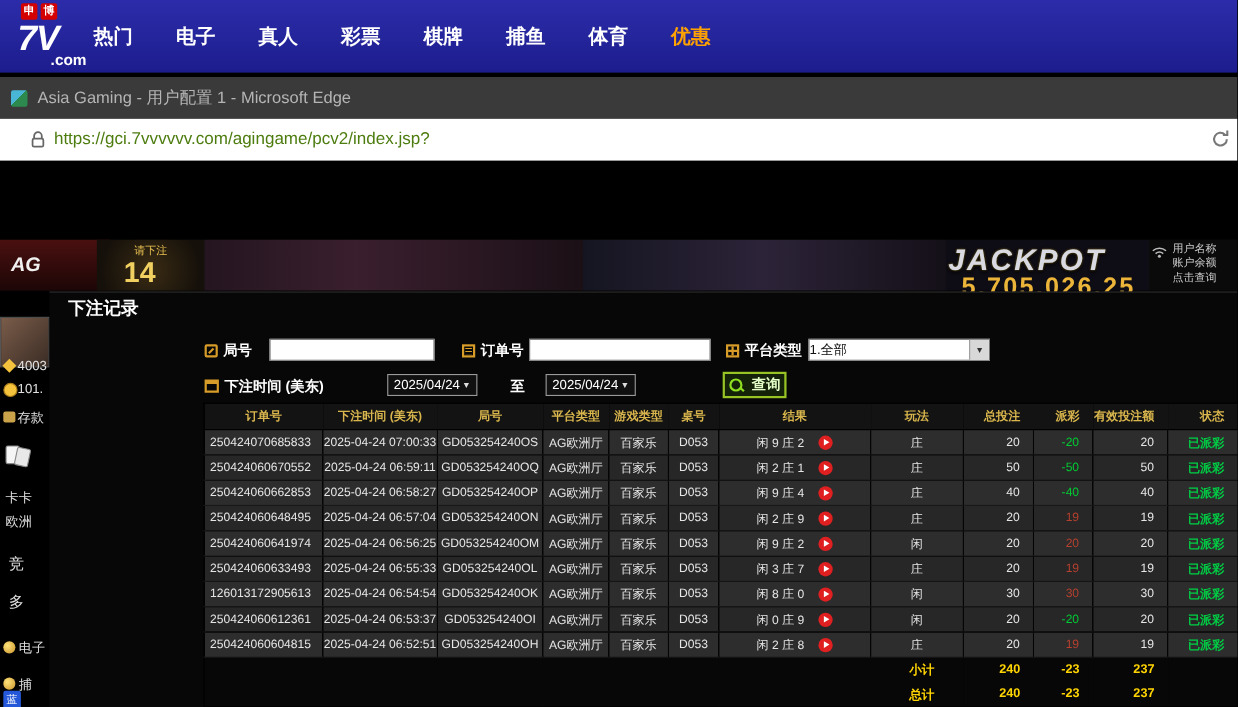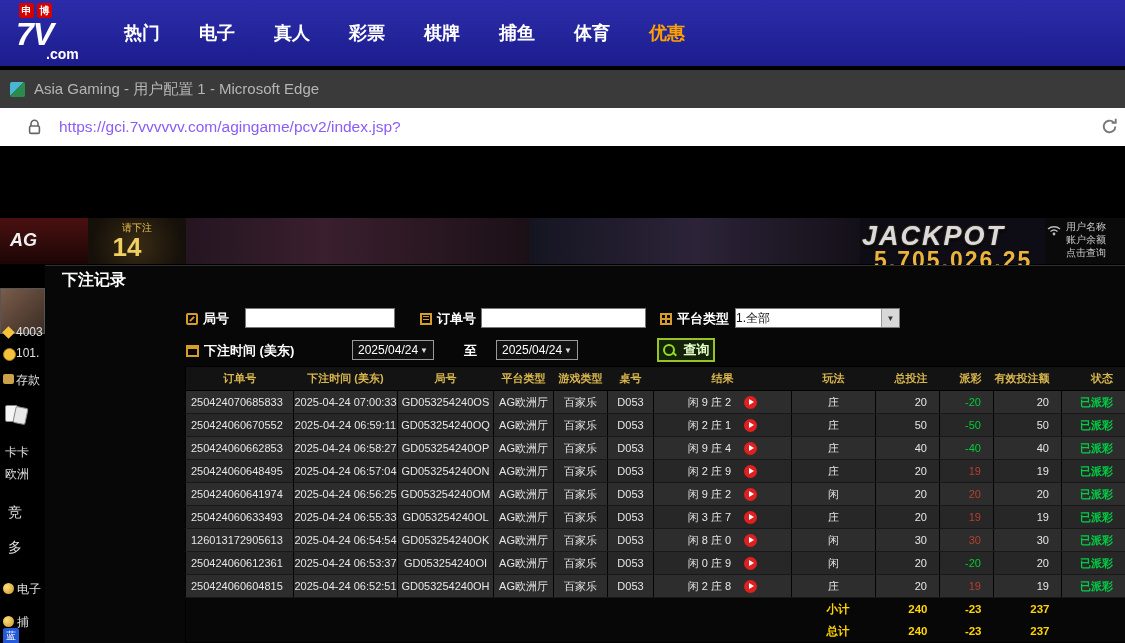--- a/index.html
+++ b/index.html
@@ -9,33 +9,33 @@
   
   .site-nav{position:absolute;left:0;top:0;width:1125px;height:66px;
     background:linear-gradient(180deg,#2c2caa,#1d1d8e);z-index:3;}
   .logo{position:absolute;left:16px;top:3px;width:72px;height:60px;cursor:pointer;}
   .logo-badges{display:flex;gap:3px;margin-left:3px;}
   .badge{width:15px;height:15px;background:#d40000;color:#fff;font-size:10px;line-height:15px;
     text-align:center;border-radius:2px;font-weight:bold;}
   .logo-main{font-size:32px;font-weight:bold;font-style:italic;color:#fff;line-height:32px;letter-spacing:-1px;}
   .logo-suffix{font-size:14px;font-weight:bold;color:#fff;margin-left:30px;margin-top:-4px;}
   .nav-items{position:absolute;left:85px;top:0;height:66px;display:flex;align-items:center;}
-  .nav-item{width:75px;text-align:right;color:#fff;font-size:18px;font-weight:bold;cursor:pointer;}
+  .nav-item{width:75px;text-align:left;color:#fff;font-size:18px;font-weight:bold;cursor:pointer;}
   .nav-item.highlight{color:#ffa200;}
 
   
   .titlebar{position:absolute;left:0;top:70px;width:1125px;height:38px;background:#3a3a3a;
     display:flex;align-items:center;z-index:3;}
   .favicon{width:15px;height:15px;margin-left:10px;border-radius:2px;
     background:linear-gradient(135deg,#49b6d6 0 45%,#2d8a4e 45% 100%);}
   .window-title{margin-left:9px;color:#b5b5b5;font-size:15px;}
   .urlbar{position:absolute;left:0;top:108px;width:1125px;height:38px;background:#ffffff;
     display:flex;align-items:center;z-index:3;}
   .lock-icon{margin-left:28px;flex:none;}
-  .url-text{margin-left:18px;color:#8b5cf6;font-size:15.5px;}
+  .url-text{margin-left:8px;color:#4d7c0f;font-size:15.5px;}
   .refresh{position:absolute;right:6px;top:9px;}
 
   
   .banner{position:absolute;left:0;top:218px;width:1125px;height:46px;background:#14100e;z-index:1;overflow:visible;}
   .b-block{position:absolute;top:0;height:46px;}
   .b-ag{left:0;width:100px;background:linear-gradient(180deg,#4a1010,#1d0606);}
   .ag-text{position:absolute;left:10px;top:12px;color:#f0f0f0;font-size:18px;font-weight:bold;font-style:italic;}
   .b-count{left:88px;width:98px;background:radial-gradient(circle at 50% 60%,#3a2c14,#15100a 80%);}
   .bet-prompt{position:absolute;left:0;top:3px;width:98px;text-align:center;color:#e8c050;font-size:10px;}
   .countdown{position:absolute;left:0;top:14px;width:78px;text-align:center;color:#f0d060;font-size:26px;font-weight:bold;}

